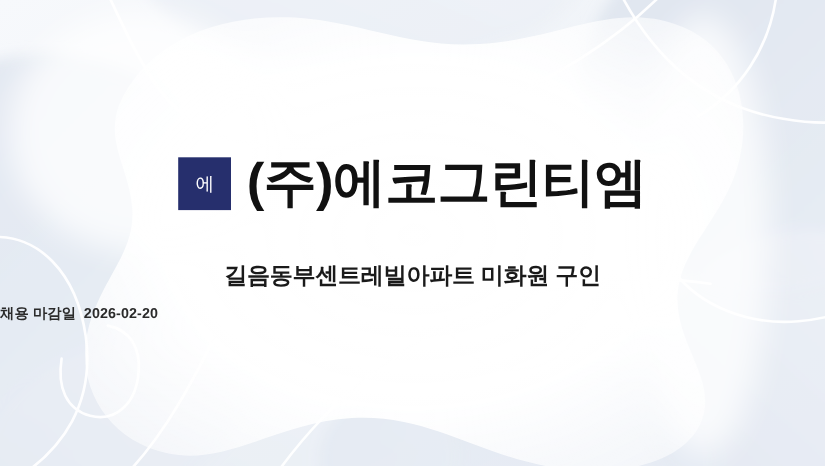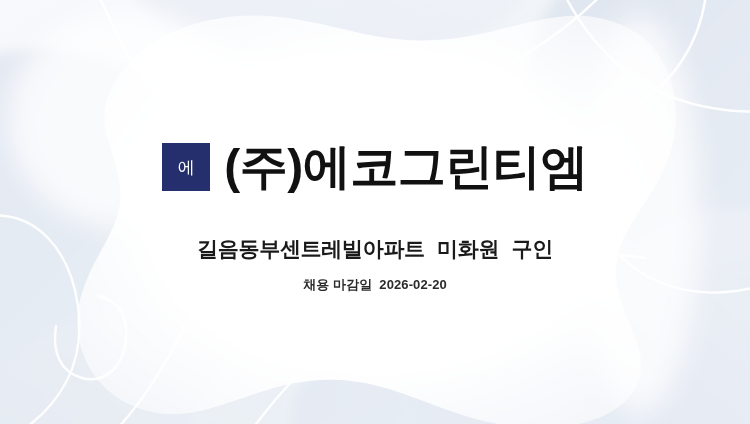--- a/index.html
+++ b/index.html
@@ -66,27 +66,25 @@
   .job-title{
     position:absolute;
     left:0;right:0;
     top:238px;
     text-align:center;
     font-size:21px;
     font-weight:bold;
     color:#1a1a1a;
     letter-spacing:-0.3px;
     line-height:1.2;
-    font-family:Liberation Mono, monospace;
   }
   .deadline{
     position:absolute;
     left:0;right:0;
     top:277px;
-    text-align:center;
     font-size:13px;
     font-weight:bold;
     color:#2b2b2b;
     letter-spacing:0.1px;
     line-height:1.2;
   }
   .deadline .sep{display:inline-block;width:7px;}
 </style>
 </head>
 <body>

